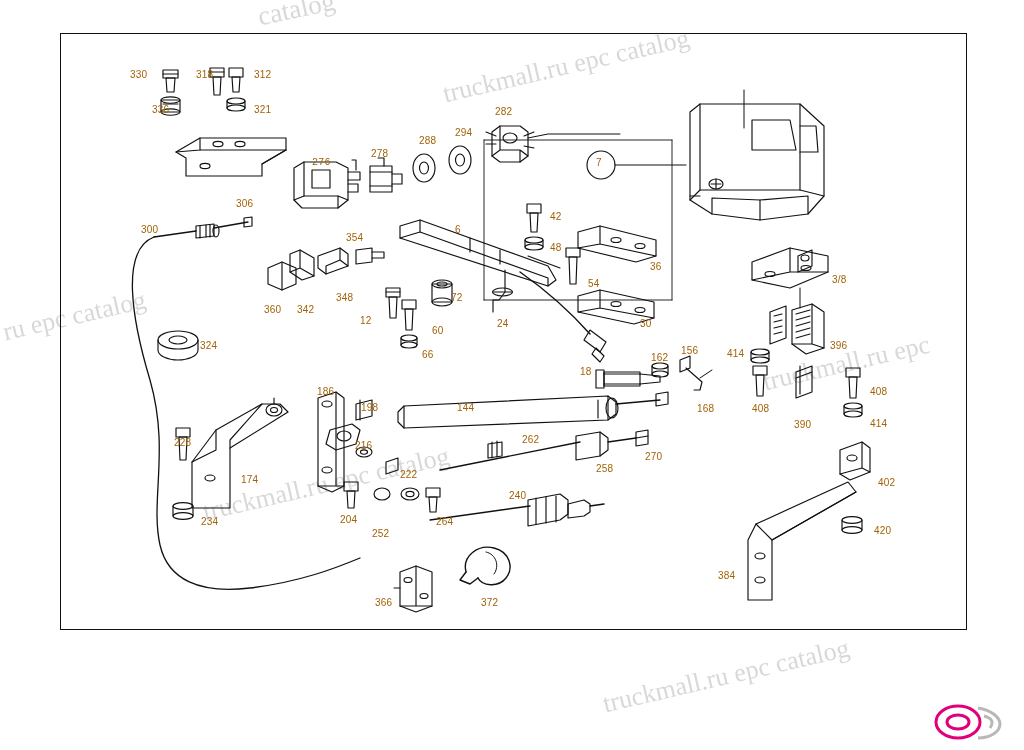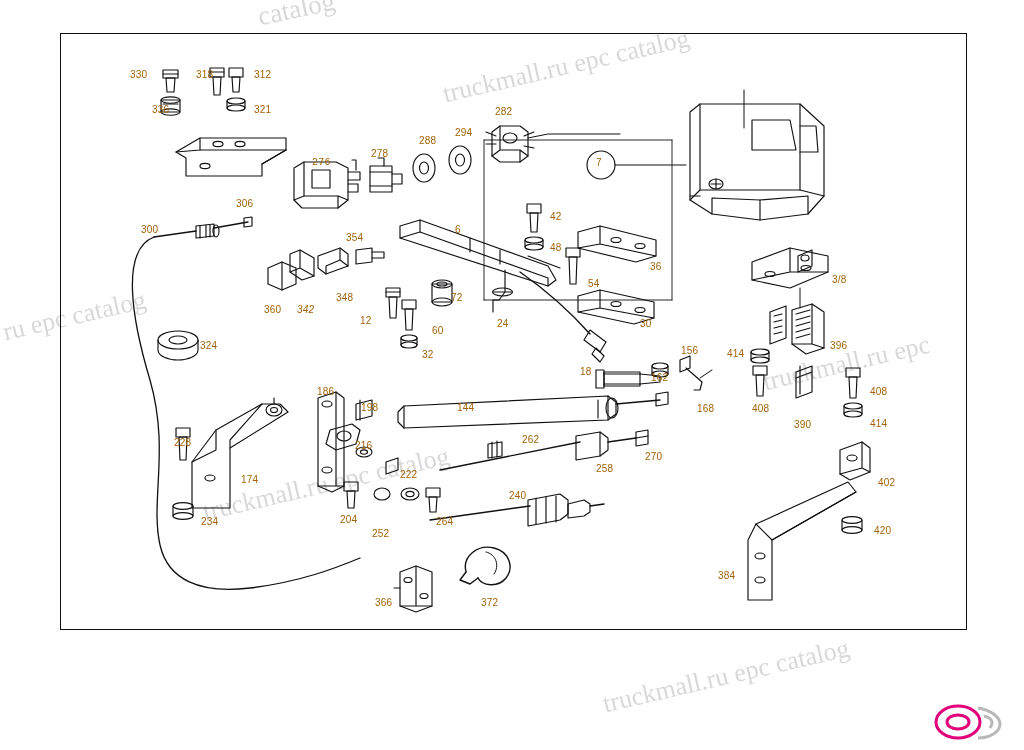--- a/index.html
+++ b/index.html
@@ -350,30 +350,30 @@
       <div class="lbl" style="left: 141px; top: 224px;">300</div>
       <div class="lbl" style="left: 346px; top: 232px;">354</div>
       <div class="lbl" style="left: 455px; top: 224px;">6</div>
       <div class="lbl" style="left: 550px; top: 211px;">42</div>
       <div class="lbl" style="left: 550px; top: 242px;">48</div>
       <div class="lbl" style="left: 588px; top: 278px;">54</div>
       <div class="lbl" style="left: 650px; top: 261px;">36</div>
       <div class="lbl" style="left: 640px; top: 318px;">30</div>
       <div class="lbl" style="left: 832px; top: 274px;">3/8</div>
       <div class="lbl" style="left: 264px; top: 304px;">360</div>
-      <div class="lbl" style="left: 297px; top: 304px; font-style: italic;">342</div>
+      <div class="lbl" style="left: 297px; top: 304px;">342</div>
       <div class="lbl" style="left: 336px; top: 292px;">348</div>
       <div class="lbl" style="left: 360px; top: 315px;">12</div>
       <div class="lbl" style="left: 451px; top: 292px;">72</div>
       <div class="lbl" style="left: 432px; top: 325px;">60</div>
-      <div class="lbl" style="left: 422px; top: 349px;">32</div>
+      <div class="lbl" style="left: 422px; top: 349px;">66</div>
       <div class="lbl" style="left: 497px; top: 318px;">24</div>
       <div class="lbl" style="left: 200px; top: 340px;">324</div>
       <div class="lbl" style="left: 580px; top: 366px;">18</div>
-      <div class="lbl" style="left: 651px; top: 352px; margin-top: 20px;">162</div>
+      <div class="lbl" style="left: 651px; top: 352px;">162</div>
       <div class="lbl" style="left: 681px; top: 345px;">156</div>
       <div class="lbl" style="left: 727px; top: 348px;">414</div>
       <div class="lbl" style="left: 830px; top: 340px;">396</div>
       <div class="lbl" style="left: 697px; top: 403px;">168</div>
       <div class="lbl" style="left: 752px; top: 403px;">408</div>
       <div class="lbl" style="left: 794px; top: 419px;">390</div>
       <div class="lbl" style="left: 870px; top: 386px;">408</div>
       <div class="lbl" style="left: 870px; top: 418px;">414</div>
       <div class="lbl" style="left: 878px; top: 477px;">402</div>
       <div class="lbl" style="left: 874px; top: 525px;">420</div>

